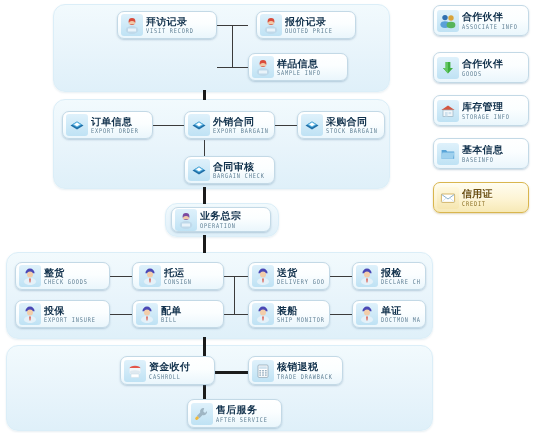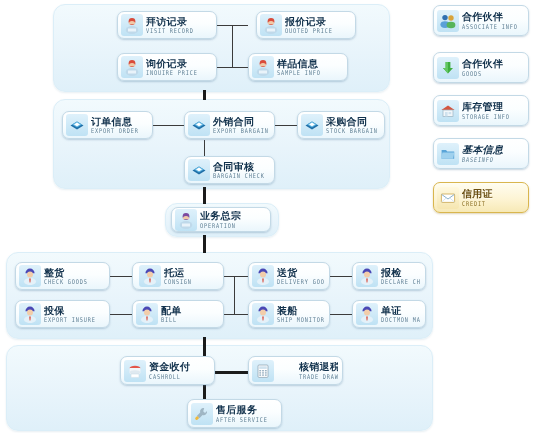--- a/index.html
+++ b/index.html
@@ -145,45 +145,31 @@
         <ellipse cx="9" cy="14" rx="6.3" ry="4" fill="#bfd9ea"></ellipse>
         <path d="M5 12.5 h8 v3 h-8z" fill="#e9f3fa"></path>
       </svg>
     </span>
     <span class="labels">
       <span class="cn">报价记录</span>
       <span class="en">QUOTED PRICE</span>
     </span>
   </div>
 
-  <div class="node" style="left:117px;top:53px;width:100px;height:28px;">
+
+  <div class="node" style="left:248px;top:53px;width:100px;height:28px;">
     <span class="ico">
       <svg width="18" height="18" viewBox="0 0 18 18">
         <circle cx="9" cy="5.5" r="3.4" fill="#d94b3a"></circle>
         <path d="M9 5 a3.2 3.2 0 0 1 3.2 3.2 h-6.4 A3.2 3.2 0 0 1 9 5z" fill="#f0c9a8"></path>
         <ellipse cx="9" cy="14" rx="6.3" ry="4" fill="#bfd9ea"></ellipse>
         <path d="M5 12.5 h8 v3 h-8z" fill="#e9f3fa"></path>
       </svg>
     </span>
     <span class="labels">
-      <span class="cn">询价记录</span>
-      <span class="en">INQUIRE PRICE</span>
-    </span>
-  </div>
-
-  <div class="node" style="left:248px;top:53px;width:100px;height:28px;">
-    <span class="ico">
-      <svg width="18" height="18" viewBox="0 0 18 18">
-        <circle cx="9" cy="5.5" r="3.4" fill="#d94b3a"></circle>
-        <path d="M9 5 a3.2 3.2 0 0 1 3.2 3.2 h-6.4 A3.2 3.2 0 0 1 9 5z" fill="#f0c9a8"></path>
-        <ellipse cx="9" cy="14" rx="6.3" ry="4" fill="#bfd9ea"></ellipse>
-        <path d="M5 12.5 h8 v3 h-8z" fill="#e9f3fa"></path>
-      </svg>
-    </span>
-    <span class="labels">
       <span class="cn">样品信息</span>
       <span class="en">SAMPLE INFO</span>
     </span>
   </div>
 
   <div class="node" style="left:62px;top:111px;width:91px;height:28px;">
     <span class="ico">
       <svg width="18" height="18" viewBox="0 0 18 18">
         <path d="M2.5 9.5 L9 5.5 L15.5 9.5 L9 13.5 Z" fill="#1f6fa8"></path>
         <path d="M4 8.6 L9 5.6 L14 8.6 L9 11.6 Z" fill="#5fb6e3"></path>
@@ -381,21 +367,21 @@
         <ellipse cx="9" cy="10.4" rx="5.4" ry="2.2" fill="#dfe9f0"></ellipse>
         <path d="M5 12 h8 v3.4 h-8z" fill="#ffffff" stroke="#cfdde7" stroke-width=".6"></path>
       </svg>
     </span>
     <span class="labels">
       <span class="cn">资金收付</span>
       <span class="en">CASHROLL</span>
     </span>
   </div>
 
-  <div class="node" style="left:248px;top:356px;width:95px;height:29px;gap:22px;">
+  <div class="node" style="left:248px;top:356px;width:95px;height:29px;">
     <span class="ico">
       <svg width="18" height="18" viewBox="0 0 18 18">
         <rect x="4" y="3" width="10" height="12.4" rx="1" fill="#ffffff" stroke="#8fa6b5" stroke-width=".8"></rect>
         <rect x="5.2" y="4.3" width="7.6" height="2.6" fill="#cfe2ee"></rect>
         <g fill="#9ab2c2">
           <rect x="5.3" y="8" width="1.8" height="1.4"></rect>
             <rect x="8.1" y="8" width="1.8" height="1.4"></rect>
             <rect x="10.9" y="8" width="1.8" height="1.4"></rect>
           <rect x="5.3" y="10.2" width="1.8" height="1.4"></rect>
             <rect x="8.1" y="10.2" width="1.8" height="1.4"></rect>
@@ -461,21 +447,21 @@
         <rect x="6" y="10" width="2.6" height="4.4" fill="#cfe2ee"></rect>
         <rect x="9.6" y="10" width="2.6" height="2.2" fill="#cfe2ee"></rect>
       </svg>
     </span>
     <span class="labels">
       <span class="cn">库存管理</span>
       <span class="en">STORAGE INFO</span>
     </span>
   </div>
 
-  <div class="node" style="left:433px;top:138px;width:96px;height:31px;font-style:italic;">
+  <div class="node" style="left:433px;top:138px;width:96px;height:31px;">
     <span class="ico">
       <svg width="18" height="18" viewBox="0 0 18 18">
         <path d="M2.6 5 h4.4 l1.3 1.6 h6.9 v7.2 h-12.6z" fill="#5aa5d8"></path>
         <path d="M3.4 7.6 h12 l-1.4 6.2 h-12z" fill="#9fd1ee"></path>
       </svg>
     </span>
     <span class="labels">
       <span class="cn">基本信息</span>
       <span class="en">BASEINFO</span>
     </span>

